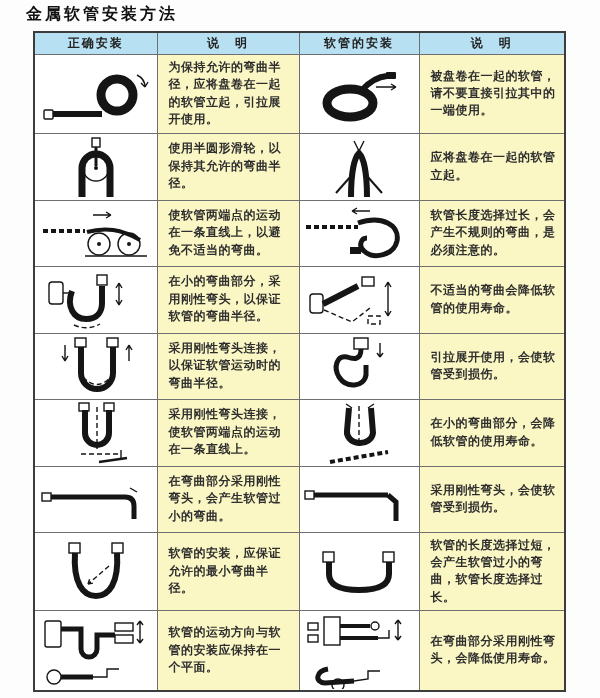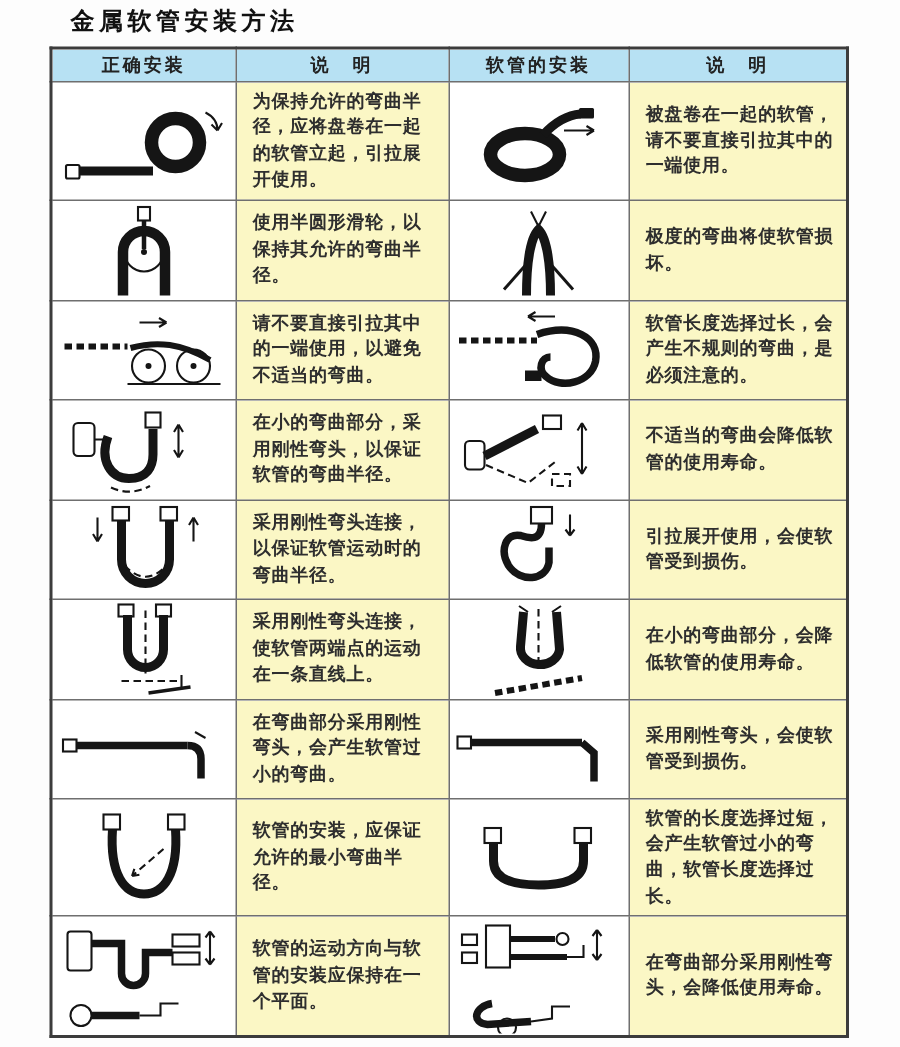--- a/index.html
+++ b/index.html
@@ -8,21 +8,21 @@
     background:#fdfdfd;
     font-family:"DejaVu Sans","Liberation Sans",sans-serif;
     color:#1a1a1a;
     position:relative;
   }
   .page-title{
     font-family:Liberation Mono, monospace;
     font-weight:bold;
     font-size:16px;
     letter-spacing:3px;
-    margin:4px 0 6px 47px;
+    margin:4px 0 6px 26px;
     color:#111;
   }
   table.install-table{
     border-collapse:collapse;
     table-layout:fixed;
     margin-left:33px;
     width:531px;
     border:2px solid #3c3c3c;
   }
   .install-table th, .install-table td{
@@ -127,39 +127,39 @@
       </td>
       <td class="ill-cell">
         <svg class="ill" width="110" height="62" viewBox="0 0 110 62">
           <path class="s thin" d="M50,5 L55,15 L60,5"></path>
           <path class="s" d="M47,61 C47,34 51,21 55,17 C59,21 63,34 63,61" stroke-width="6"></path>
           <line class="s" x1="32" y1="57" x2="47" y2="40" stroke-width="2"></line>
           <line class="s" x1="78" y1="57" x2="63" y2="40" stroke-width="2"></line>
         </svg>
       </td>
       <td class="desc-cell">
-        <span class="desc-text">极度的弯曲将使软管损坏。</span>
+        <span class="desc-text">应将盘卷在一起的软管立起。</span>
       </td>
     </tr>
 
     <tr style="height:66px">
       <td class="ill-cell">
         <svg class="ill" width="118" height="60" viewBox="0 0 118 60">
           <path class="s thin" d="M56,12 h18 m0,0 l-5,-3 m5,3 l-5,3"></path>
           <line class="s dash" x1="6" y1="28" x2="48" y2="28" stroke-width="4"></line>
           <circle class="s thin" cx="62" cy="41" r="11"></circle>
           <circle class="fill" cx="62" cy="41" r="2"></circle>
           <circle class="s thin" cx="92" cy="41" r="11"></circle>
           <circle class="fill" cx="92" cy="41" r="2"></circle>
           <path class="s" d="M50,29 C68,24 84,26 103,37" stroke-width="4"></path>
           <line class="s thin" x1="48" y1="53" x2="110" y2="53"></line>
         </svg>
       </td>
       <td class="desc-cell">
-        <span class="desc-text">请不要直接引拉其中的一端使用，以避免不适当的弯曲。</span>
+        <span class="desc-text">使软管两端点的运动在一条直线上，以避免不适当的弯曲。</span>
       </td>
       <td class="ill-cell">
         <svg class="ill" width="118" height="60" viewBox="0 0 118 60">
           <path class="s thin" d="M70,8 h-18 m0,0 l5,-3 m-5,3 l5,3"></path>
           <line class="s dash" x1="6" y1="24" x2="58" y2="24" stroke-width="4"></line>
           <path class="s hose" d="M58,20 C82,12 100,22 97,38 C94,52 74,57 64,48 C58,43 61,35 67,35"></path>
           <rect class="fill" x="50" y="44" width="11" height="7"></rect>
         </svg>
       </td>
       <td class="desc-cell">

